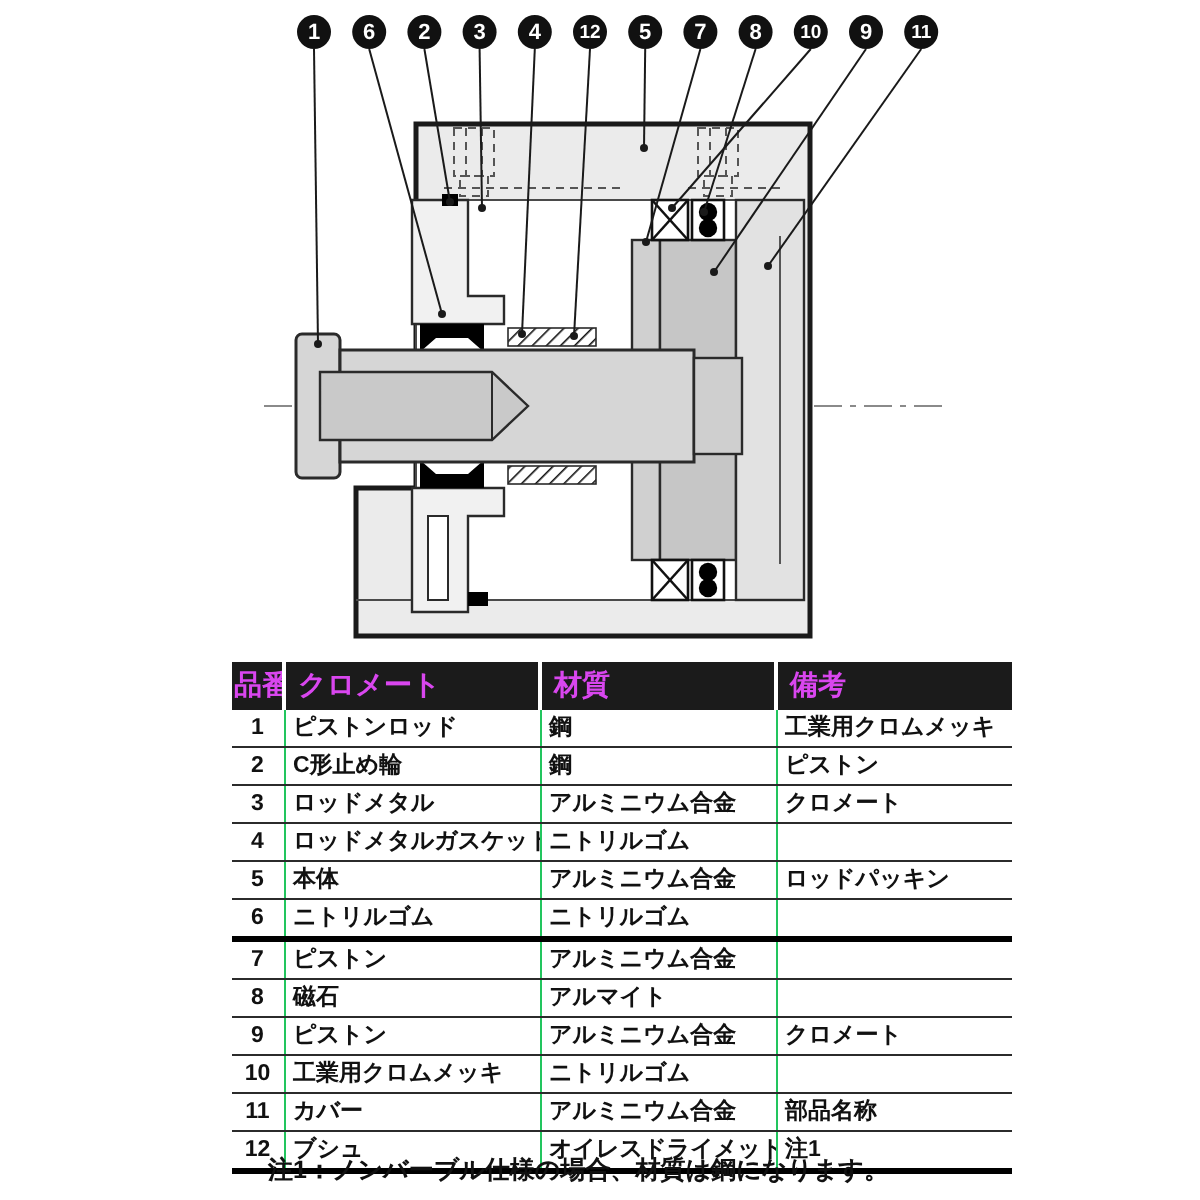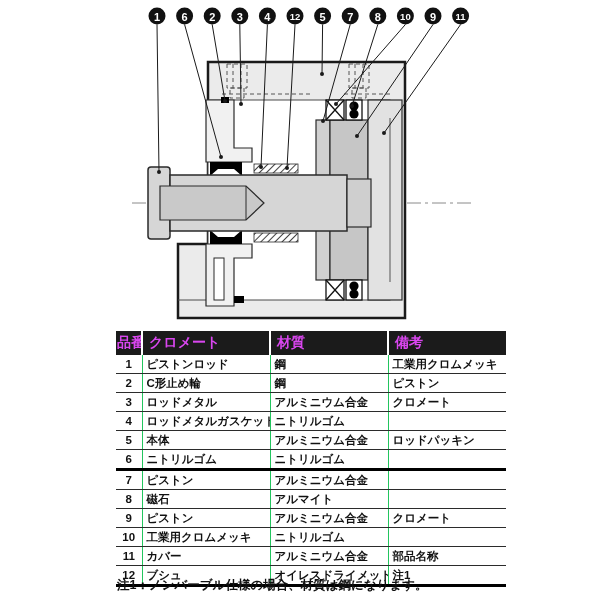--- a/index.html
+++ b/index.html
@@ -10,21 +10,21 @@
   .table-wrap{position:absolute;top:331px;left:116px;width:390px;}
   table{border-collapse:collapse;width:100%;table-layout:fixed;}
   th{background:#1b1b1b;color:#d946ef;font-size:14px;font-weight:bold;text-align:left;
      padding:3px 5px 3px 6px;border-left:2px solid #fff;white-space:nowrap;overflow:hidden;}
   th:first-child{border-left:none;text-align:center;padding:3px 1px;}
   td{font-size:11.5px;font-weight:bold;color:#111;height:16px;line-height:16px;
      padding:1px 4px;border-bottom:1px solid #2b2b2b;border-left:1px solid #22c55e;
      white-space:nowrap;overflow:hidden;}
   td:first-child{border-left:none;text-align:center;}
   tr.thick td{border-bottom:3px solid #000;}
-  .note{position:absolute;top:577px;left:117px;font-size:12.5px;font-weight:bold;color:#111;
+  .note{position:absolute;top:577px;left:134px;font-size:12.5px;font-weight:bold;color:#111;
         white-space:nowrap;}
 </style>
 </head>
 <body>
 
 <div class="page">
 
   <svg class="diagram" width="600" height="330" viewBox="0 0 600 330">
     <defs>
       <pattern id="hatch" width="5" height="5" patternTransform="rotate(45)" patternUnits="userSpaceOnUse">

